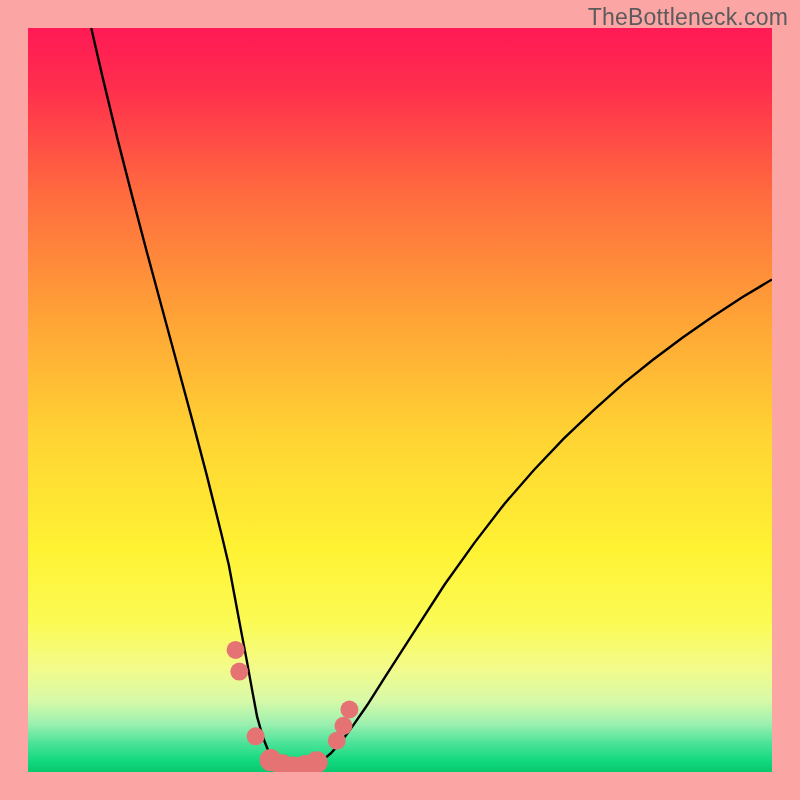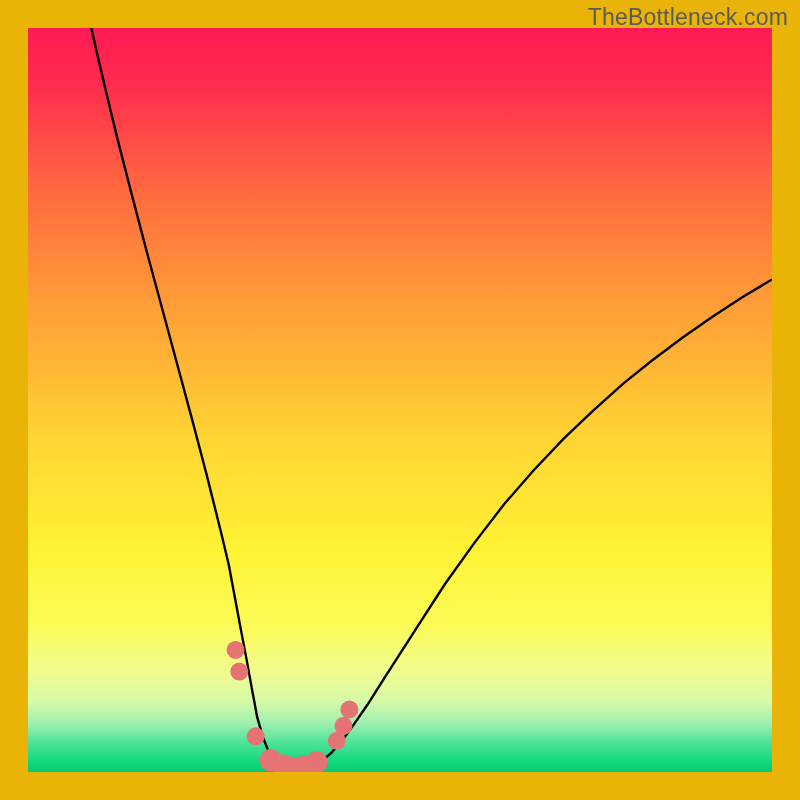--- a/index.html
+++ b/index.html
@@ -9,21 +9,21 @@
     height: 800px;
     overflow: hidden;
     background: #000;
     font-family: Arial, Helvetica, sans-serif;
   }
   .frame {
     position: absolute;
     top: 0; left: 0;
     width: 800px;
     height: 800px;
-    background: #eab308;
+    background: #fca5a5;
   }
   .plot-area {
     position: absolute;
     top: 28px;
     left: 28px;
     width: 744px;
     height: 744px;
     overflow: hidden;
   }
   .bg-gradient {

